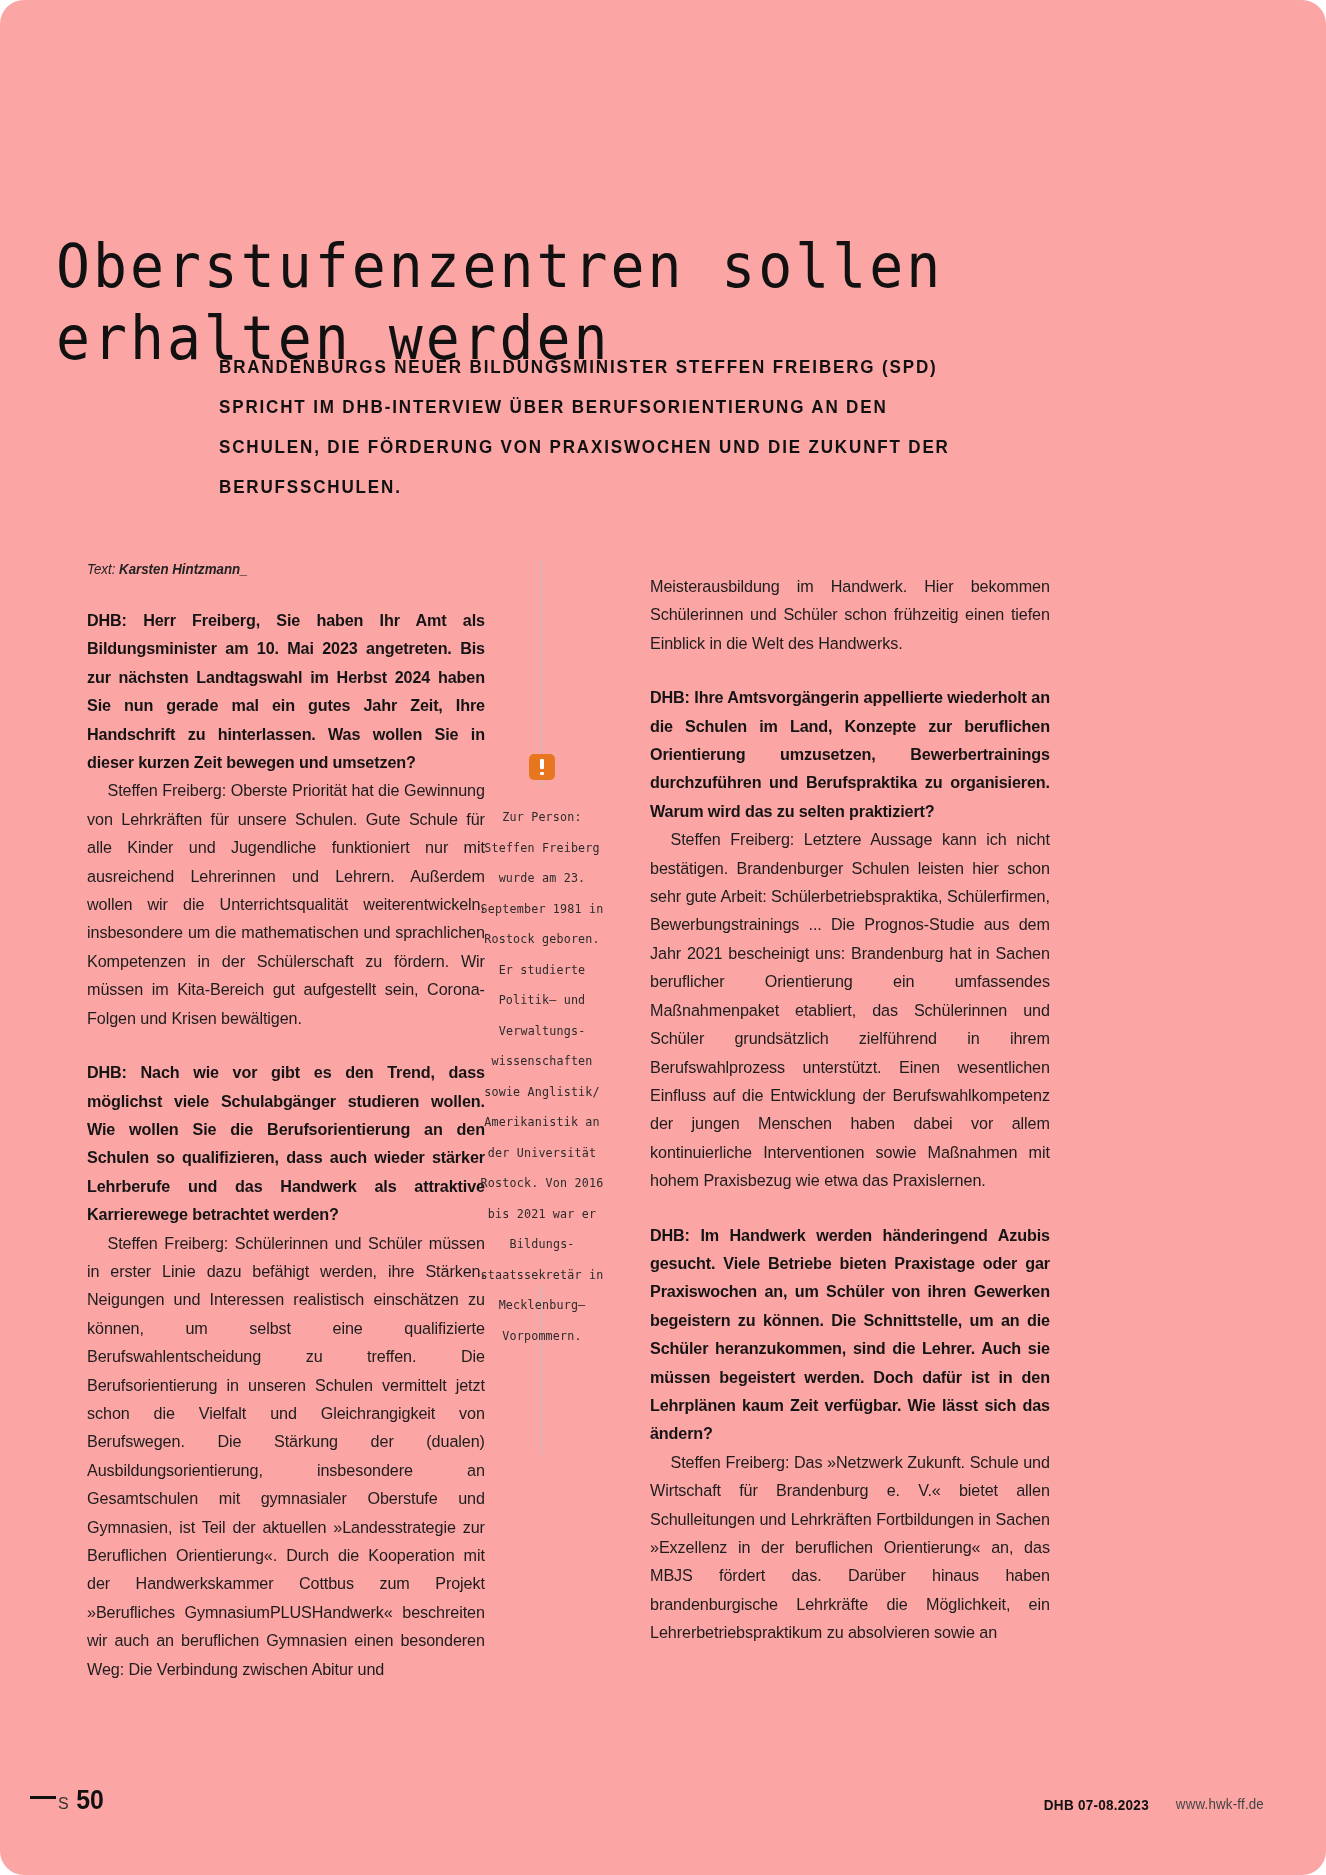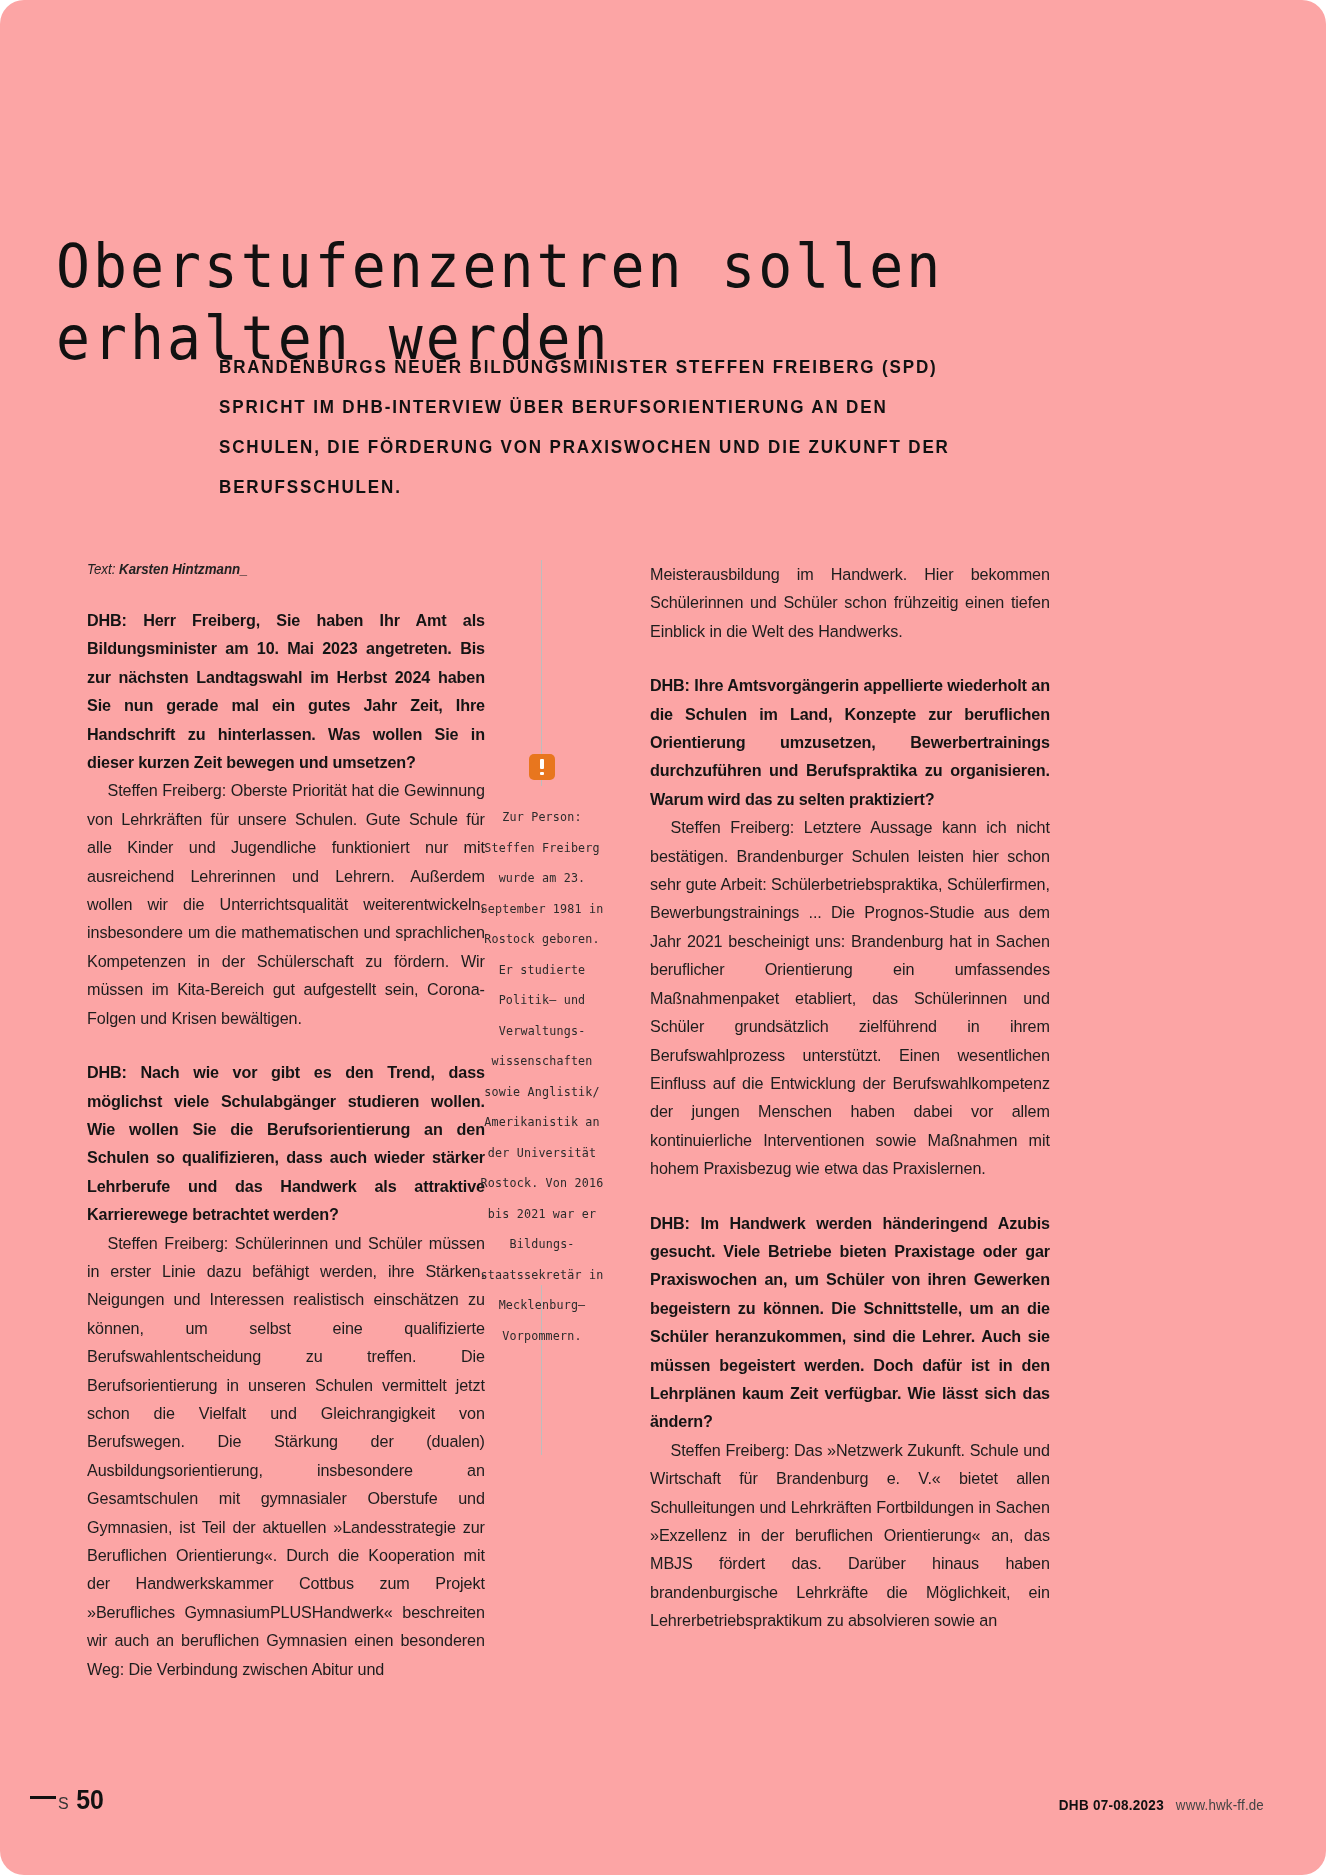--- a/index.html
+++ b/index.html
@@ -61,21 +61,21 @@
   .col-left {
     position: absolute;
     left: 56px;
     top: 560px;
     width: 398px;
     margin-left: 31px;
   }
   .col-right {
     position: absolute;
     left: 650px;
-    top: 560px;
+    top: 572px;
     width: 400px;
   }
 
   .byline {
     font-size: 14px;
     line-height: 18px;
     font-style: italic;
     color: #222;
     margin-bottom: 28px;
     transform: scaleX(0.95);
@@ -196,22 +196,22 @@
     color: #111;
     letter-spacing: 0px;
     transform: scaleX(0.92);
     transform-origin: left baseline;
   }
   .footer-right {
     position: absolute;
     right: 58px;
     top: 1796px;
     display: flex;
-    align-items: center;
-    gap: 2px;
+    align-items: flex-start;
+    gap: 17px;
   }
   .footer-right .issue {
     font-family: "Liberation Sans Narrow", "Liberation Sans", sans-serif;
     font-size: 15px;
     font-weight: bold;
     letter-spacing: 0.3px;
     color: #111;
     transform: scaleX(0.9);
     transform-origin: left baseline;
   }

